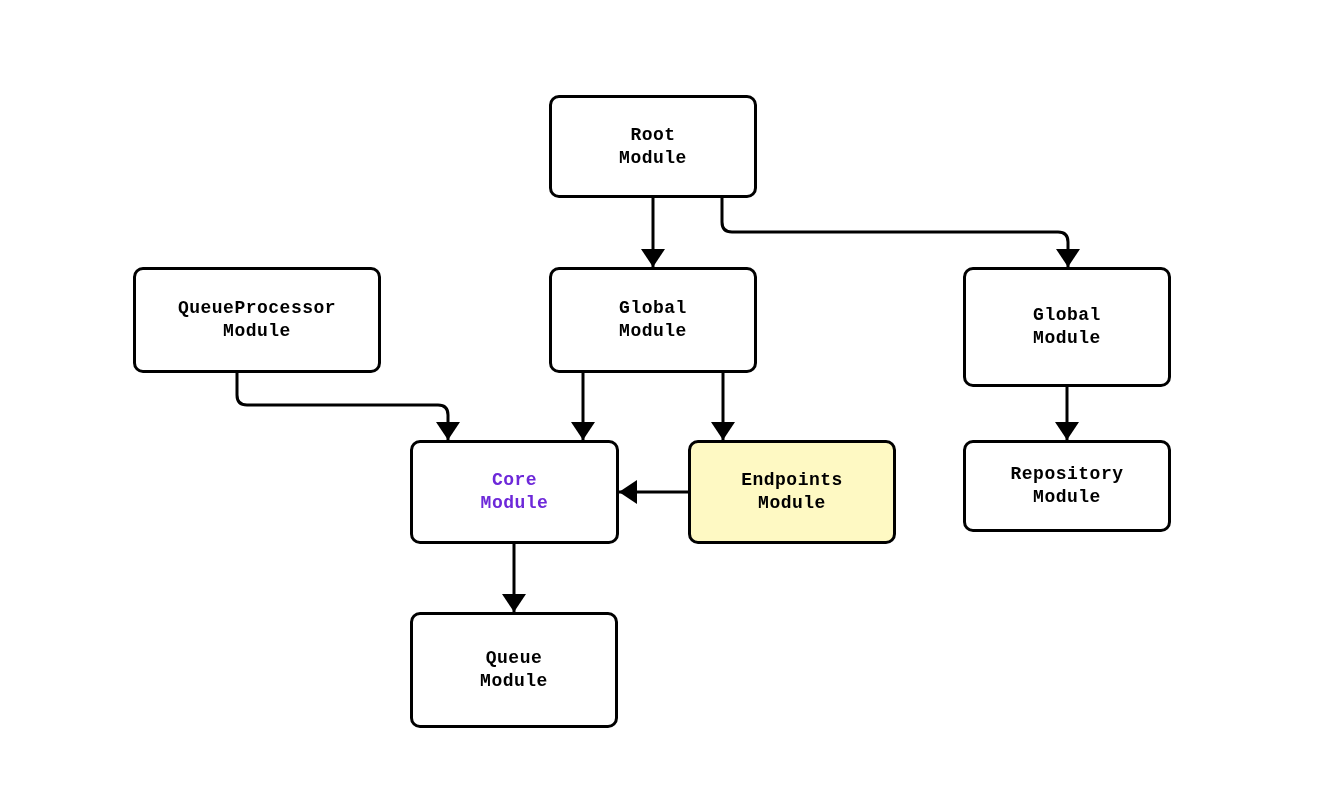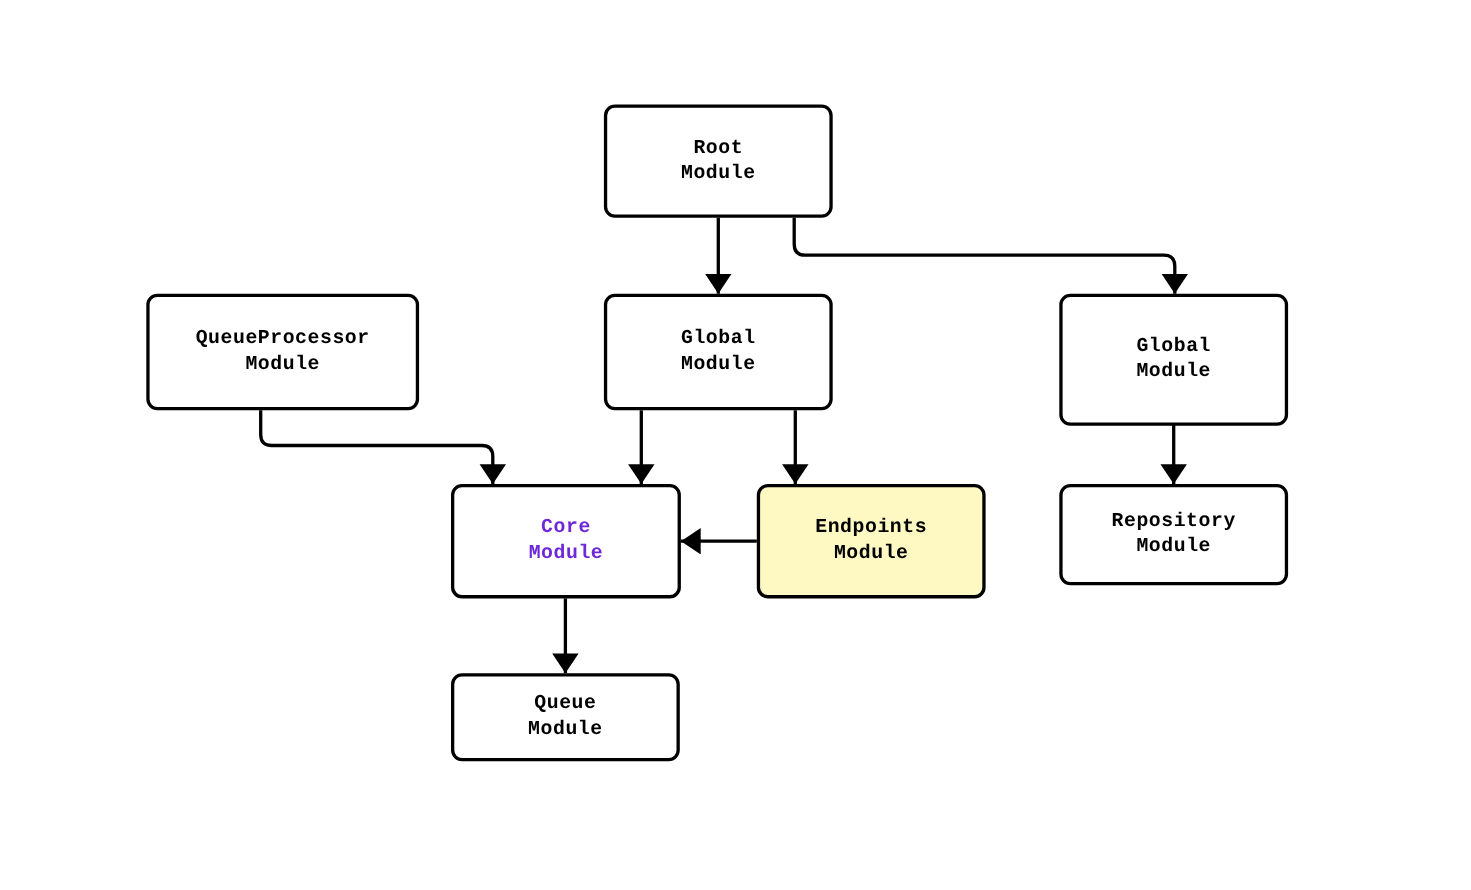--- a/index.html
+++ b/index.html
@@ -92,18 +92,18 @@
         <span class="node-line">Module</span>
       </div>
       <div class="node" style="left: 688px; top: 440px; width: 208px; height: 104px; background: #fef9c3; border-color: rgb(0, 0, 0); color: rgb(0, 0, 0);">
         <span class="node-line">Endpoints</span>
         <span class="node-line">Module</span>
       </div>
       <div class="node" style="left: 963px; top: 440px; width: 208px; height: 92px; background: rgb(255, 255, 255); border-color: rgb(0, 0, 0); color: rgb(0, 0, 0);">
         <span class="node-line">Repository</span>
         <span class="node-line">Module</span>
       </div>
-      <div class="node" style="left: 410px; top: 612px; width: 208px; height: 80px; background: rgb(255, 255, 255); border-color: rgb(0, 0, 0); color: rgb(0, 0, 0);">
+      <div class="node" style="left: 410px; top: 612px; width: 208px; height: 116px; background: rgb(255, 255, 255); border-color: rgb(0, 0, 0); color: rgb(0, 0, 0);">
         <span class="node-line">Queue</span>
         <span class="node-line">Module</span>
       </div>
     </div>
 </div>
 
 </body></html>

